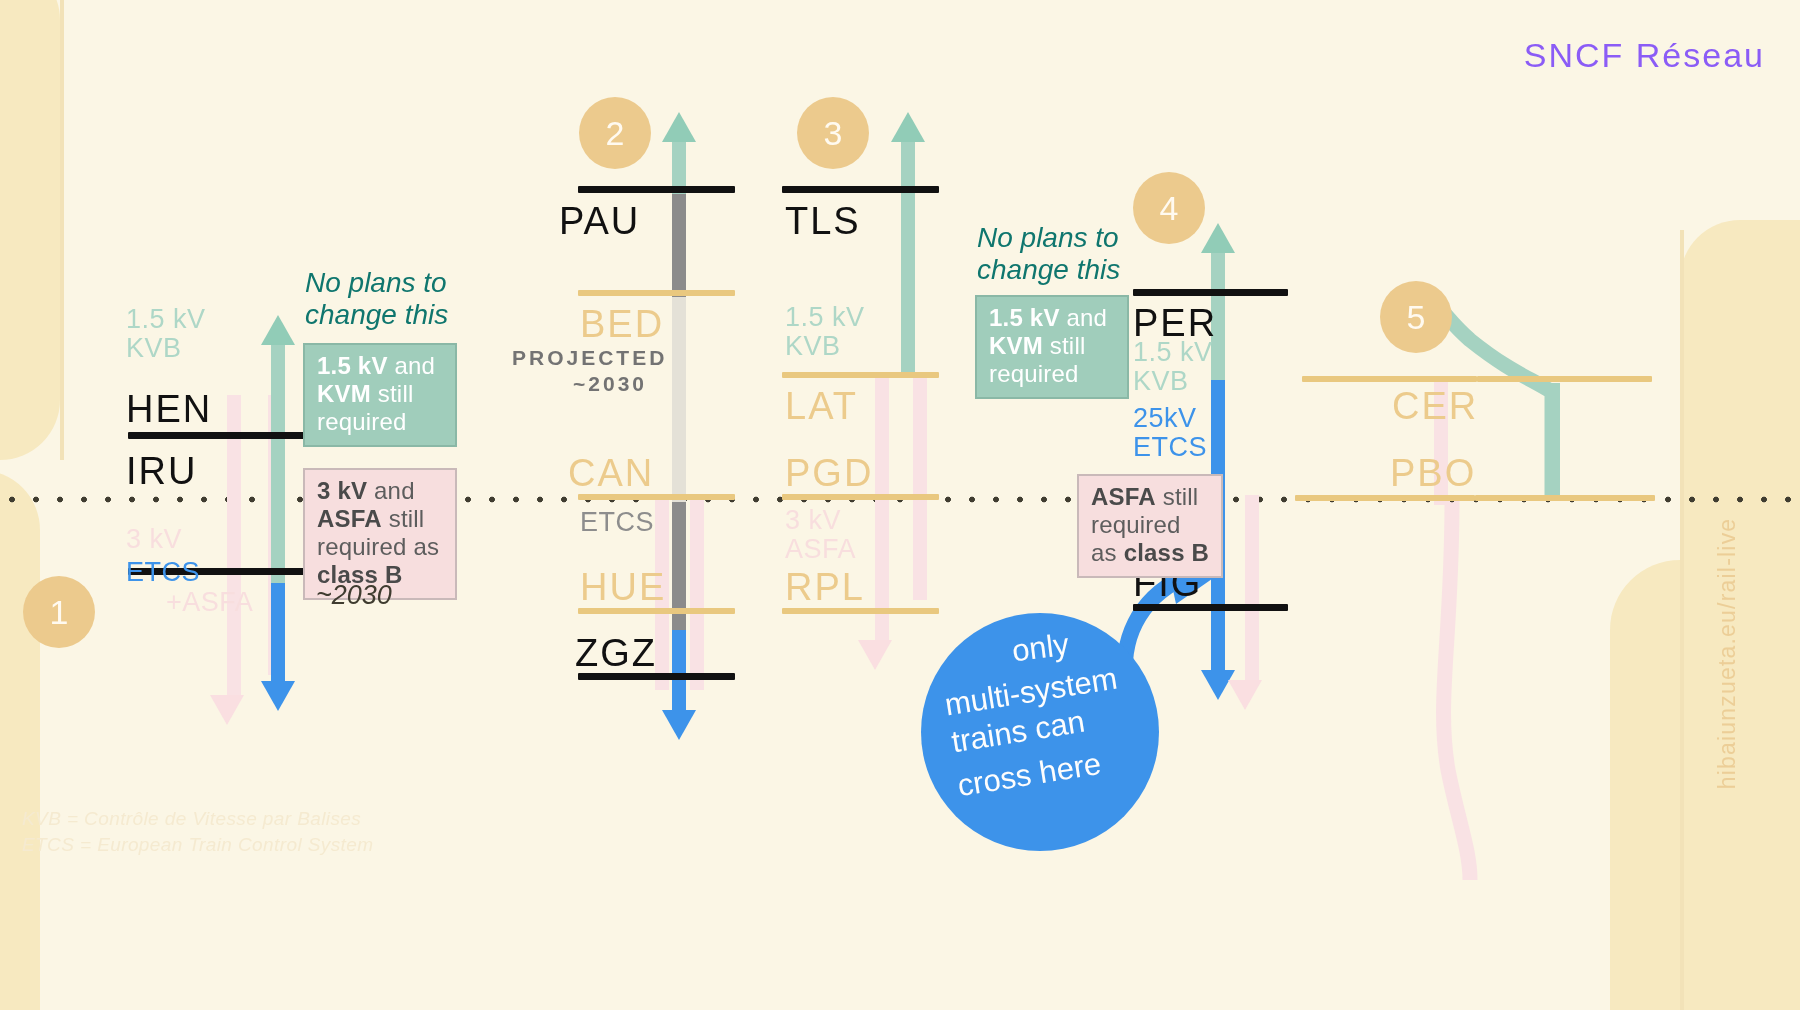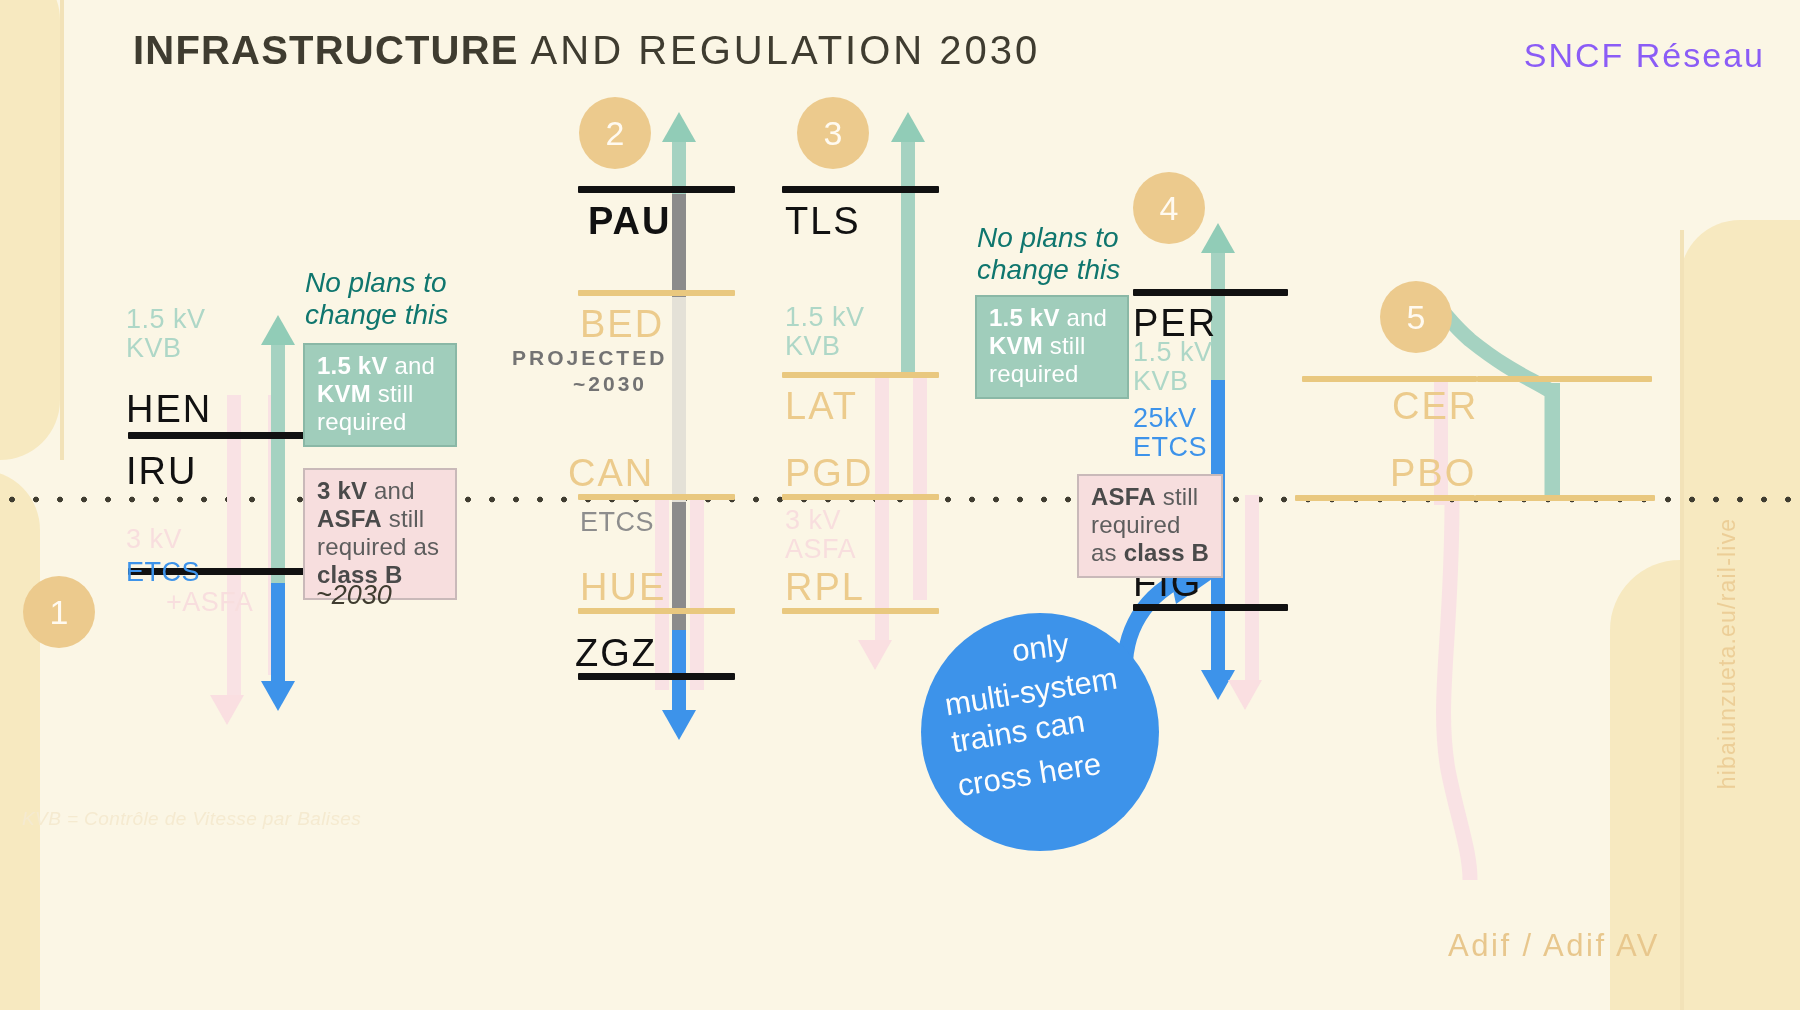--- a/index.html
+++ b/index.html
@@ -137,25 +137,21 @@
 
 <div class="stage">
 
   <div class="deco-left"></div>
   <div class="deco-left-line"></div>
   <div class="deco-left-2"></div>
   <div class="deco-right"></div>
   <div class="deco-right-2"></div>
   <div class="deco-right-line"></div>
 
-  <div class="title">
-    <b>INFRASTRUCTURE</b><span class="reg"> AND REGULATION 2030</span>
-  </div>
   <div class="brand-sncf">SNCF Réseau</div>
-  <div class="brand-adif">Adif / Adif AV</div>
   <div class="vert-url">hibaiunzueta.eu/rail-live</div>
 
   <svg class="overlay" viewBox="0 0 1800 1010">
 
     <path d="M1418,296 C1440,300 1442,316 1470,340 C1510,372 1530,378 1552,392 L1552,495" stroke="#a5d2c1" stroke-width="15" fill="none" stroke-linecap="butt"></path>
 
     <path d="M1452,500 C1452,640 1436,700 1448,770 C1458,820 1470,850 1470,880" stroke="#f9e2e4" stroke-width="15" fill="none"></path>
 
     <path d="M1126,685 C1120,640 1138,600 1182,578" stroke="#3d93ea" stroke-width="16" fill="none" stroke-linecap="round"></path>
     <polygon points="1165,552 1222,572 1176,604" fill="#3d93ea"></polygon>
@@ -216,21 +212,21 @@
 
   <div class="vline blue" style="left:672px;top:630px;height:80px;"></div>
   <div class="ah-dn blue" style="left:662px;top:710px;"></div>
 
   <div class="bar black" style="left:578px;top:186px;width:157px;"></div>
   <div class="bar gold" style="left:578px;top:290px;width:157px;"></div>
   <div class="bar gold" style="left:578px;top:494px;width:157px;"></div>
   <div class="bar gold" style="left:578px;top:608px;width:157px;"></div>
   <div class="bar black" style="left:578px;top:673px;width:157px;"></div>
 
-  <div class="st black" style="left:588px;top:200px;font-weight:bold;">PAU</div>
+  <div class="st black" style="left:559px;top:200px;">PAU</div>
   <div class="st gold" style="left:580px;top:303px;">BED</div>
   <div class="sub projected" style="left:512px;top:345px;text-align:right;width:135px;">PROJECTED<br>~2030</div>
   <div class="st gold" style="left:568px;top:452px;">CAN</div>
   <div class="sub gray" style="left:580px;top:508px;">ETCS</div>
   <div class="st gold" style="left:580px;top:566px;">HUE</div>
   <div class="st black" style="left:575px;top:632px;">ZGZ</div>
 
   <div class="badge" style="left:797px;top:97px;">3</div>
 
   <div class="vline green" style="left:901px;top:142px;height:235px;"></div>
@@ -300,15 +296,16 @@
 
   <div class="bluecircle"></div>
   <div class="bc-text bc-l1">only</div>
   <div class="bc-text bc-l2">multi-system</div>
   <div class="bc-text bc-l3">trains can</div>
   <div class="bc-text bc-l4">cross here</div>
 
 
   <div class="legend">
     <div>KVB = Contrôle de Vitesse par Balises</div>
+    <div>ETCS = European Train Control System</div>
   </div>
 
 </div>
 
 </body></html>

